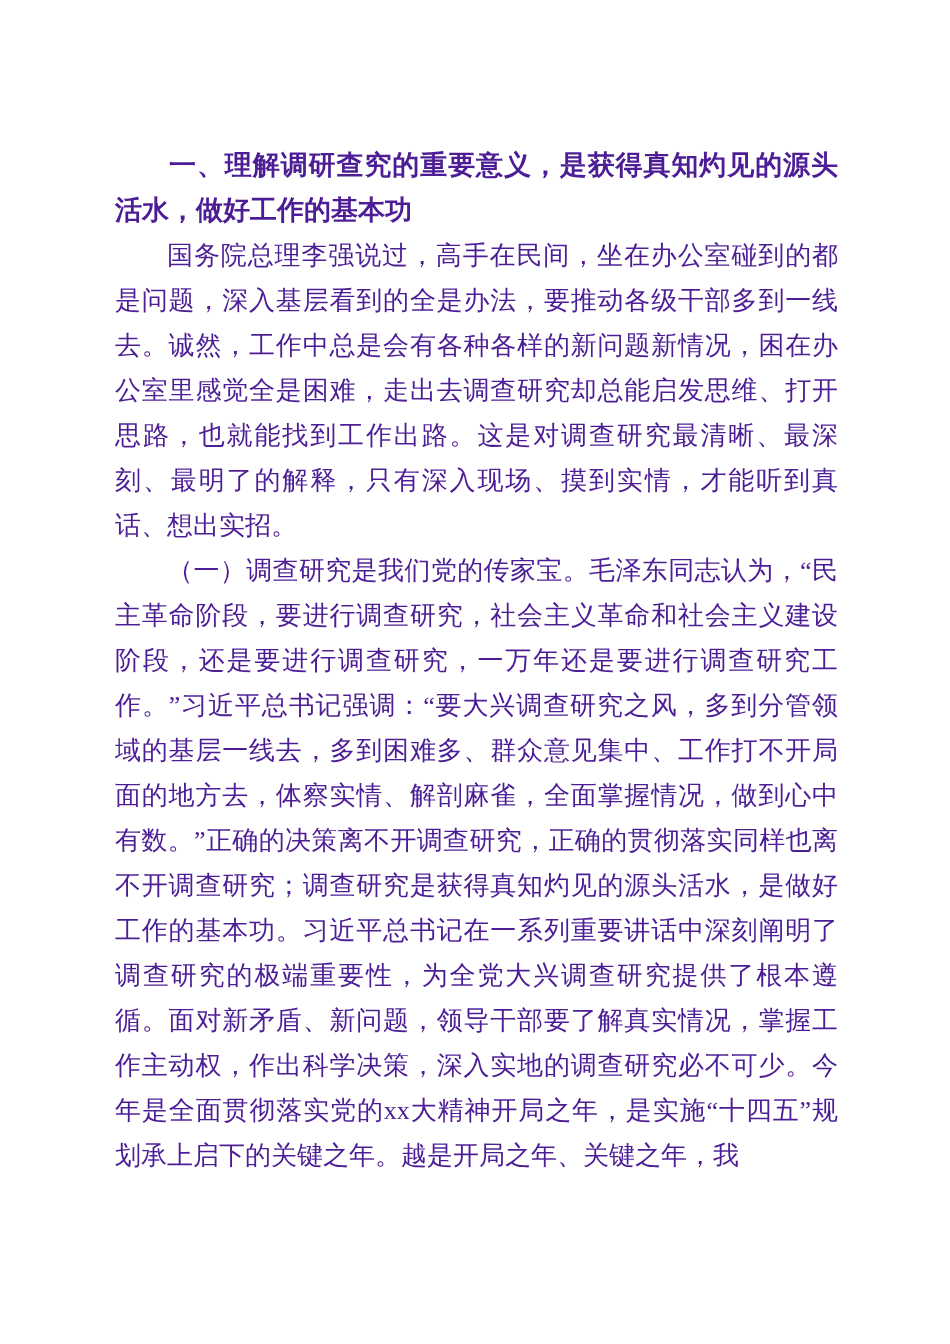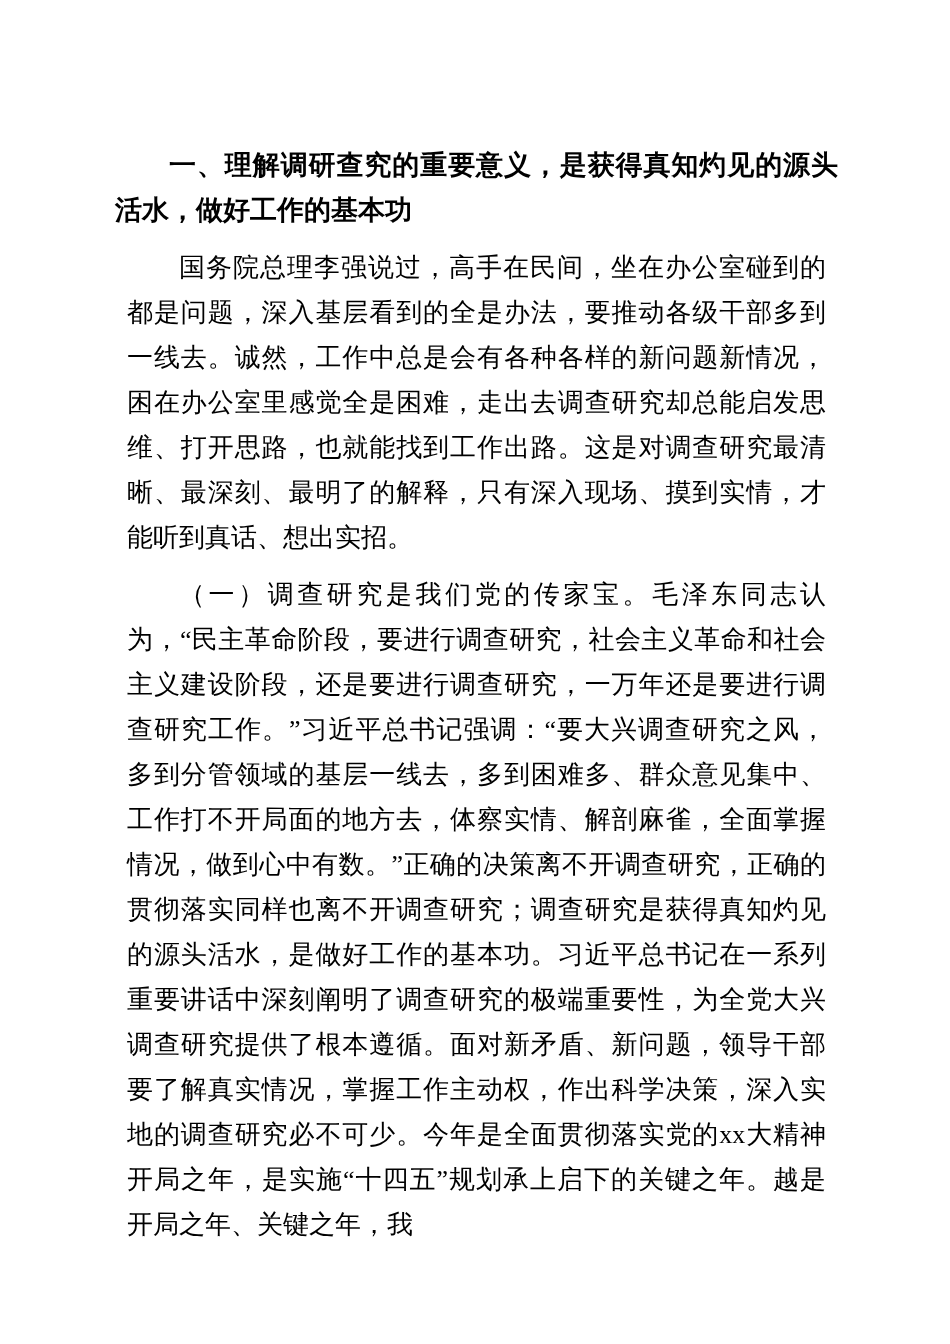--- a/index.html
+++ b/index.html
@@ -9,33 +9,33 @@
   }
   .page {
     position: relative;
     width: 950px;
     height: 1344px;
     background: #ffffff;
     box-sizing: border-box;
     padding: 143px 112px 0 115px;
     overflow: hidden;
     font-family: "Liberation Serif", "DejaVu Serif", serif;
-    color: #000000;
+    color: #4c1d95;
   }
   .heading {
     margin: 0;
     font-size: 27px;
     line-height: 45px;
     font-weight: bold;
     text-indent: 2em;
     text-align: justify;
     text-justify: inter-ideograph;
   }
   .para {
-    margin: 12px;
+    margin: 0;
     font-size: 26px;
     line-height: 45px;
     text-indent: 2em;
     text-align: justify;
     text-justify: inter-ideograph;
     word-break: break-all;
   }
   .para .lead {
     font-weight: normal;
   }

